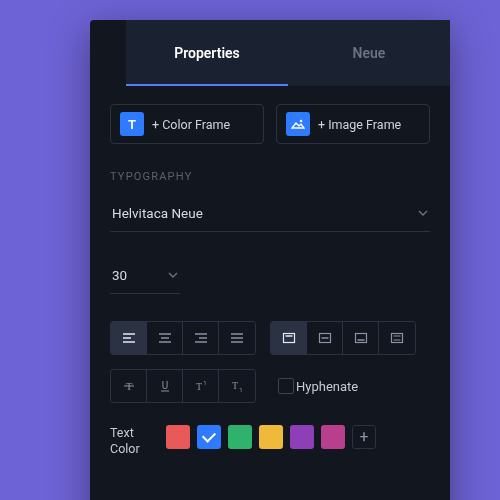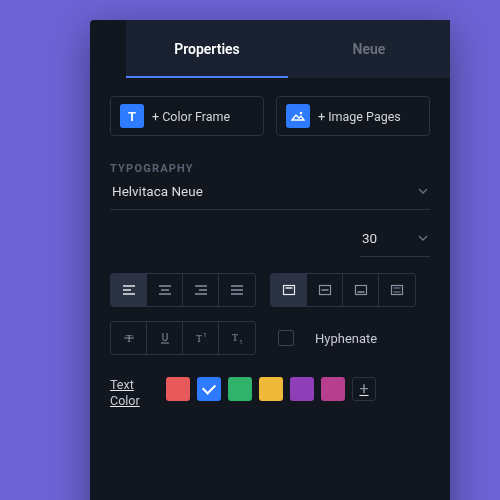--- a/index.html
+++ b/index.html
@@ -14,21 +14,21 @@
     left: 90px; top: 20px;
     width: 360px; height: 520px;
     background: #11161f;
     border-radius: 4px;
     box-shadow: 0 10px 40px rgba(0,0,0,0.4);
     color: #e8eaed;
   }
   .tabs {
     display: flex;
     background: #1a2130;
-    height: 58px;
+    height: 66px;
     margin-left: 36px;
   }
   .tab {
     flex: 1;
     display: flex;
     align-items: center;
     justify-content: center;
     font-size: 14px;
     font-weight: 600;
     color: #6b7280;
@@ -63,27 +63,27 @@
     border-radius: 3px;
     display: flex;
     align-items: center;
     justify-content: center;
     color: #fff;
   }
   .section-label {
     font-size: 11px;
     letter-spacing: 1.2px;
     color: #5a6272;
-    font-weight: 700;
+    font-weight: 400;
+    margin-bottom: 14px;
   }
   .select-row {
     display: flex;
     gap: 10px;
-    margin-bottom: 12px;
-    justify-content: flex-end;
+    margin-bottom: 27px;
   }
   .select {
     flex: 1;
     display: flex;
     align-items: center;
     justify-content: space-between;
     border-bottom: 1px solid #2a3244;
     padding: 8px 2px 10px 2px;
     font-size: 13.5px;
     color: #d8dbe1;
@@ -115,35 +115,34 @@
   .icon-btn.active { background: #2a3244; color: #e8eaed; }
   .deco-row {
     display: flex;
     align-items: center;
     gap: 22px;
     margin-bottom: 22px;
   }
   .checkbox-row {
     display: flex;
     align-items: center;
-    gap: 21px;
+    gap: 2px;
     font-size: 13px;
     color: #c7cbd3;
   }
   .checkbox {
     width: 16px; height: 16px;
     border: 1px solid #3a4256;
     border-radius: 2px;
     cursor: pointer;
   }
   .color-row {
     display: flex;
     align-items: flex-start;
     gap: 16px;
-    text-decoration: underline;
   }
   .color-label {
     font-size: 12.5px;
     color: #c7cbd3;
     width: 40px;
     line-height: 1.3;
   }
   .swatches {
     display: flex;
     gap: 7px;
@@ -196,21 +195,21 @@
         </div>
         <span>+ Color Frame</span>
       </div>
       <div class="frame-btn">
         <div class="ficon">
           <svg width="14" height="14" viewBox="0 0 14 14">
               <path d="M1 11 L5 6 L8 9 L10 7 L13 11 Z" fill="none" stroke="#fff" stroke-width="1.3"></path>
               <circle cx="10" cy="4" r="1.3" fill="#fff"></circle>
             </svg>
         </div>
-        <span>+ Image Pages</span>
+        <span>+ Image Frame</span>
       </div>
     </div>
 
     <div class="section-label">TYPOGRAPHY</div>
 
     <div class="select-row">
       <div class="select">
         <span>Helvitaca Neue</span>
         <span class="chev">
           <svg width="10" height="10" viewBox="0 0 10 10">

